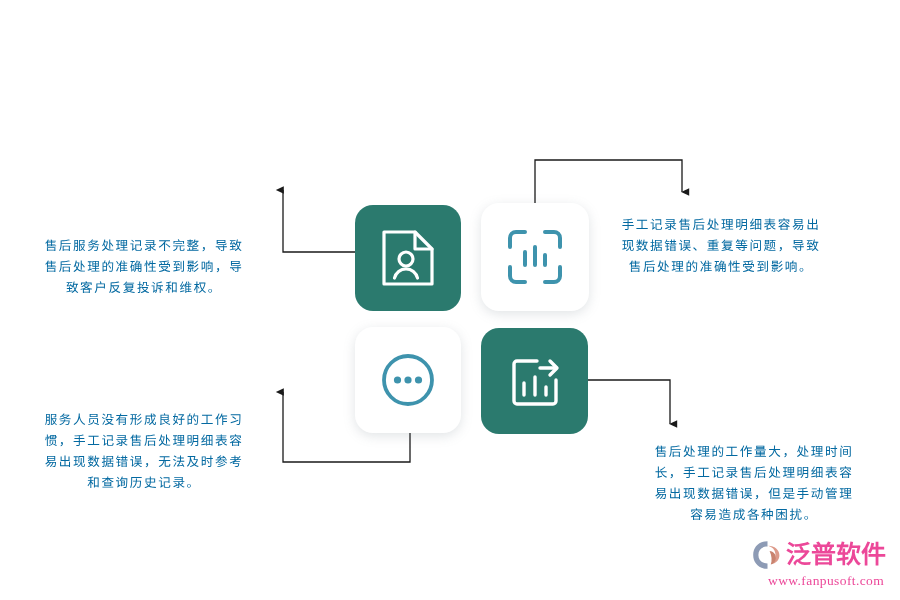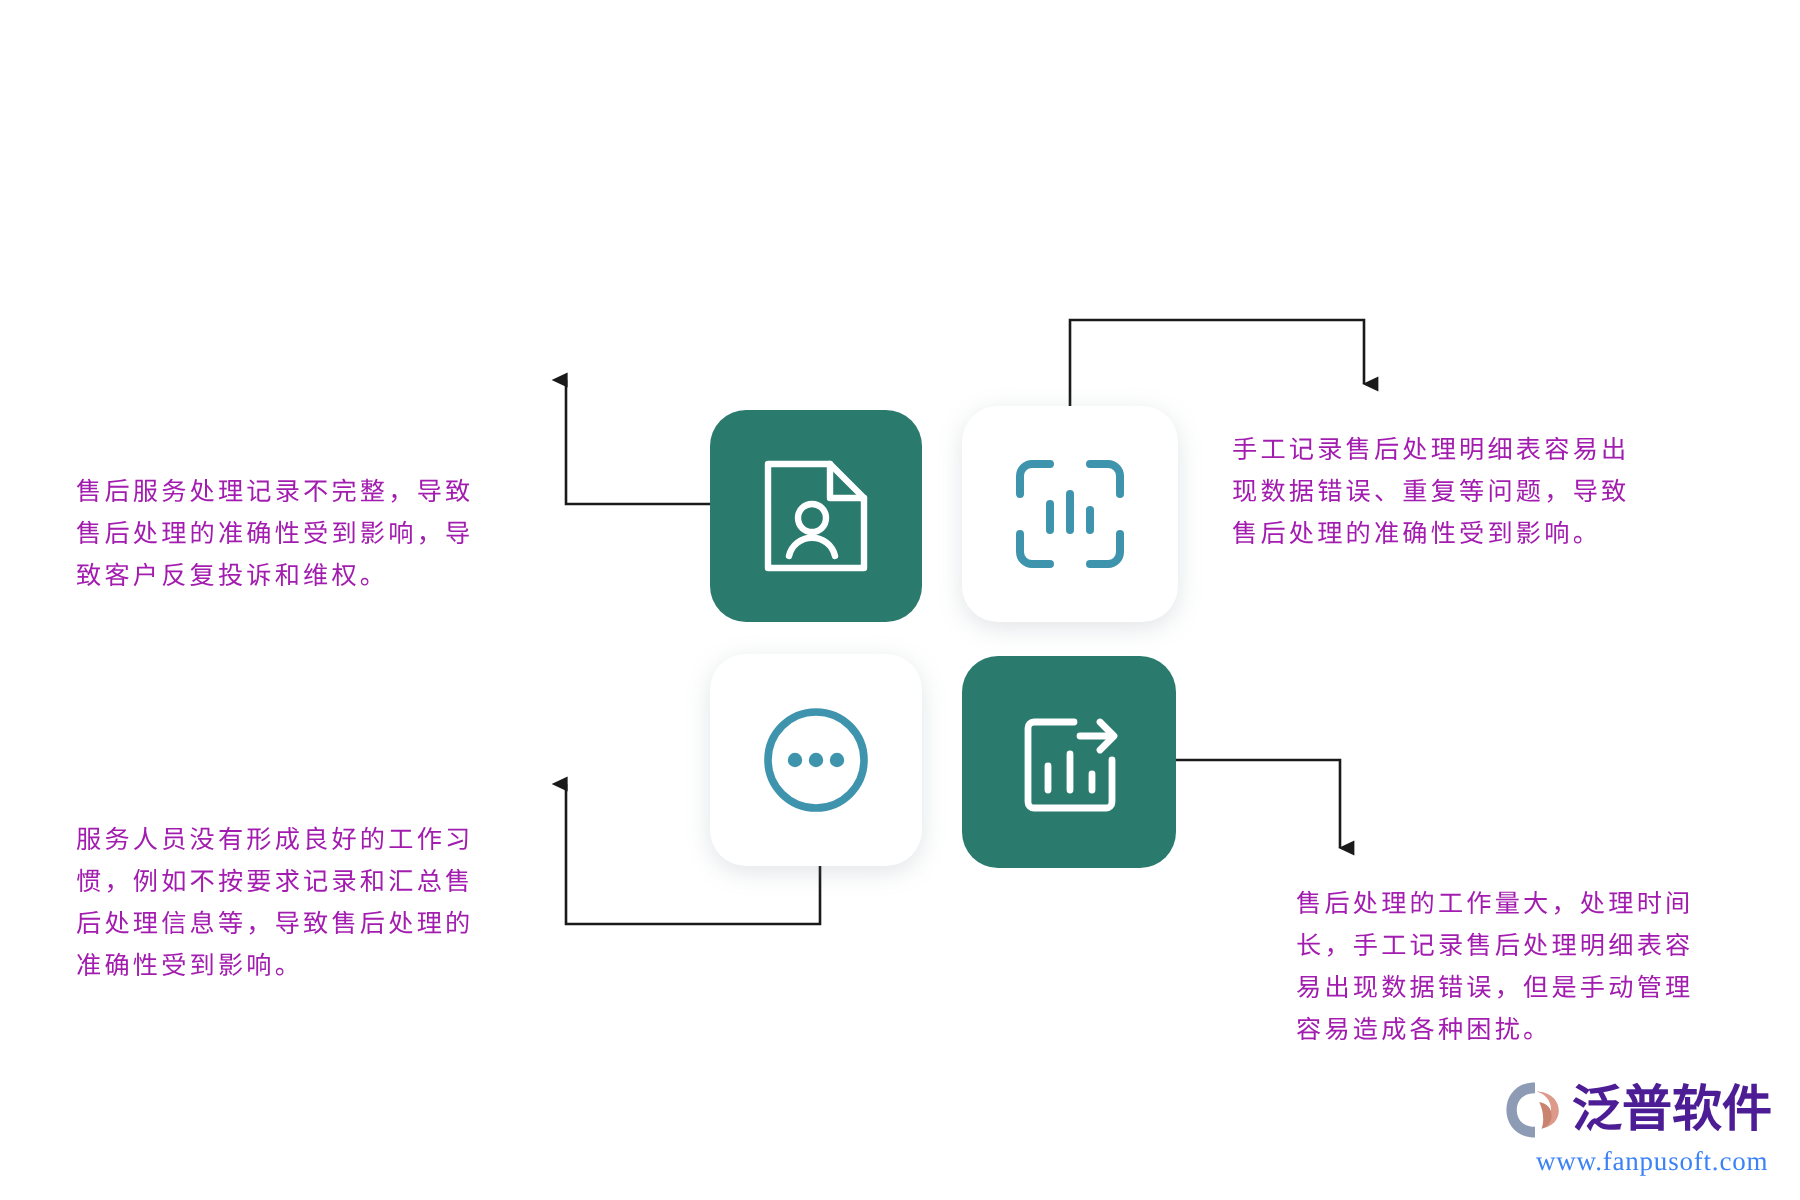--- a/index.html
+++ b/index.html
@@ -50,25 +50,25 @@
   .card svg { display: block; }
 
   #card-record      { left: 355px; top: 205px; width: 106px; height: 106px; }
   #card-detail      { left: 481px; top: 203px; width: 108px; height: 108px; }
   #card-habit       { left: 355px; top: 327px; width: 106px; height: 106px; }
   #card-efficiency  { left: 481px; top: 328px; width: 107px; height: 106px; }
 
   
   .caption {
     position: absolute;
-    color: #a21caf;
+    color: #0369a1;
     font-size: 12.6px;
     line-height: 21px;
     letter-spacing: 1.6px;
-    text-align: left;
+    text-align: center;
     white-space: normal;
   }
   #caption-record      { left: 38px;  top: 235px; width: 212px; }
   #caption-habit       { left: 38px;  top: 409px; width: 212px; }
   #caption-detail      { left: 616px; top: 214px; width: 210px; }
   #caption-efficiency  { left: 648px; top: 441px; width: 212px; }
 
   
   #logo {
     position: absolute;
@@ -84,29 +84,29 @@
   }
   #logo-mark {
     width: 32px;
     height: 30px;
     flex: 0 0 32px;
   }
   #logo-word {
     font-family: "DejaVu Sans", "Liberation Sans", sans-serif;
     font-size: 25px;
     font-weight: bold;
-    color: #4c1d95;
+    color: #ec4899;
     letter-spacing: 0px;
     margin-left: 2px;
     line-height: 30px;
   }
   #logo-url {
     font-family: "Liberation Serif", "DejaVu Serif", serif;
     font-size: 13.5px;
-    color: #3b82f6;
+    color: #ec4899;
     letter-spacing: 0.4px;
     margin-left: 16px;
     margin-top: 1px;
   }
 </style>
 </head>
 <body>
 
 <div id="canvas">
 
@@ -172,21 +172,21 @@
         <path d="M44 9 l7 7 -7 7" fill="none"></path>
         <path d="M18 43 v-12"></path>
         <path d="M29 43 v-18"></path>
         <path d="M40 43 v-8"></path>
       </svg>
     </span>
   </div>
 
   <div class="caption" id="caption-record">售后服务处理记录不完整，导致售后处理的准确性受到影响，导致客户反复投诉和维权。</div>
 
-  <div class="caption" id="caption-habit">服务人员没有形成良好的工作习惯，例如不按要求记录和汇总售后处理信息等，导致售后处理的准确性受到影响。</div>
+  <div class="caption" id="caption-habit">服务人员没有形成良好的工作习惯，手工记录售后处理明细表容易出现数据错误，无法及时参考和查询历史记录。</div>
 
   <div class="caption" id="caption-detail">手工记录售后处理明细表容易出现数据错误、重复等问题，导致售后处理的准确性受到影响。</div>
 
   <div class="caption" id="caption-efficiency">售后处理的工作量大，处理时间长，手工记录售后处理明细表容易出现数据错误，但是手动管理容易造成各种困扰。</div>
 
   <div id="logo">
     <div id="logo-row">
       <span id="logo-mark">
         <svg width="32" height="30" viewBox="0 0 32 30" fill="none">
           <path d="M15.5 1.2 C6.5 1.2 1.2 7.5 1.2 15 C1.2 22.5 6.5 28.8 15.5 28.8

